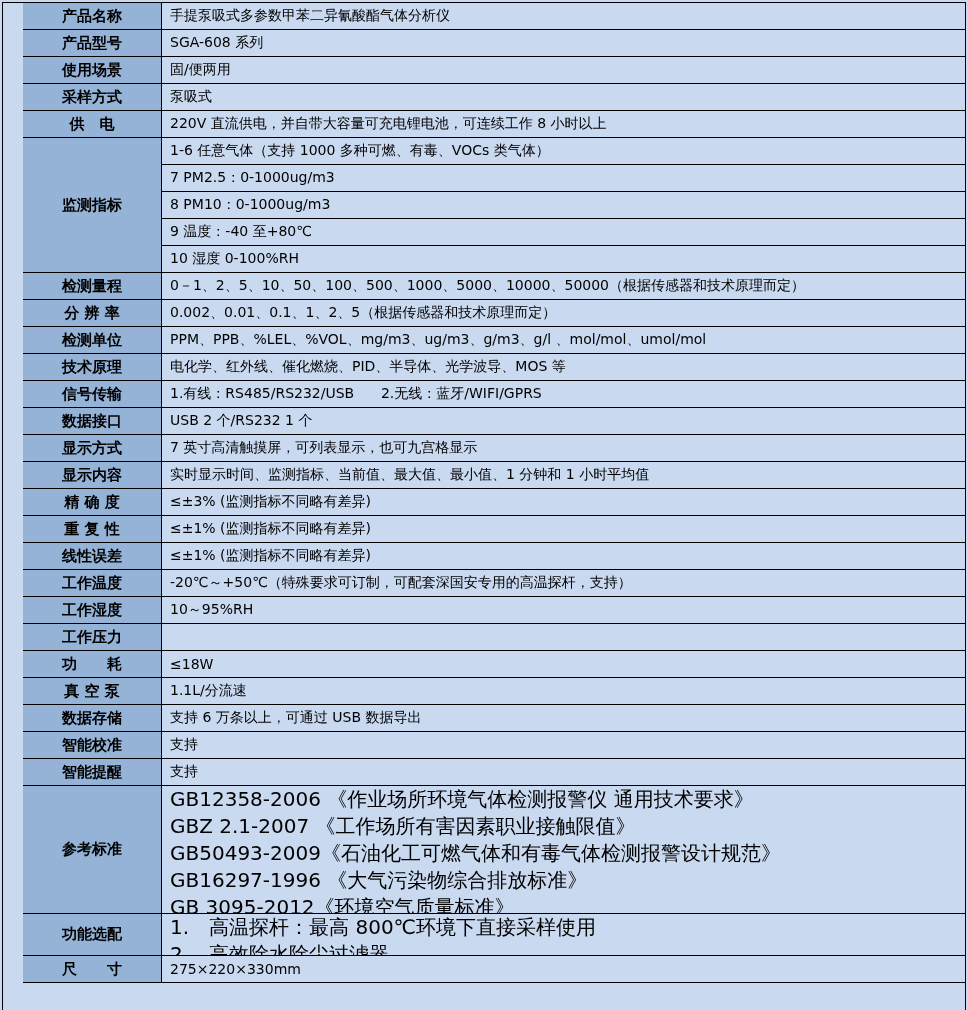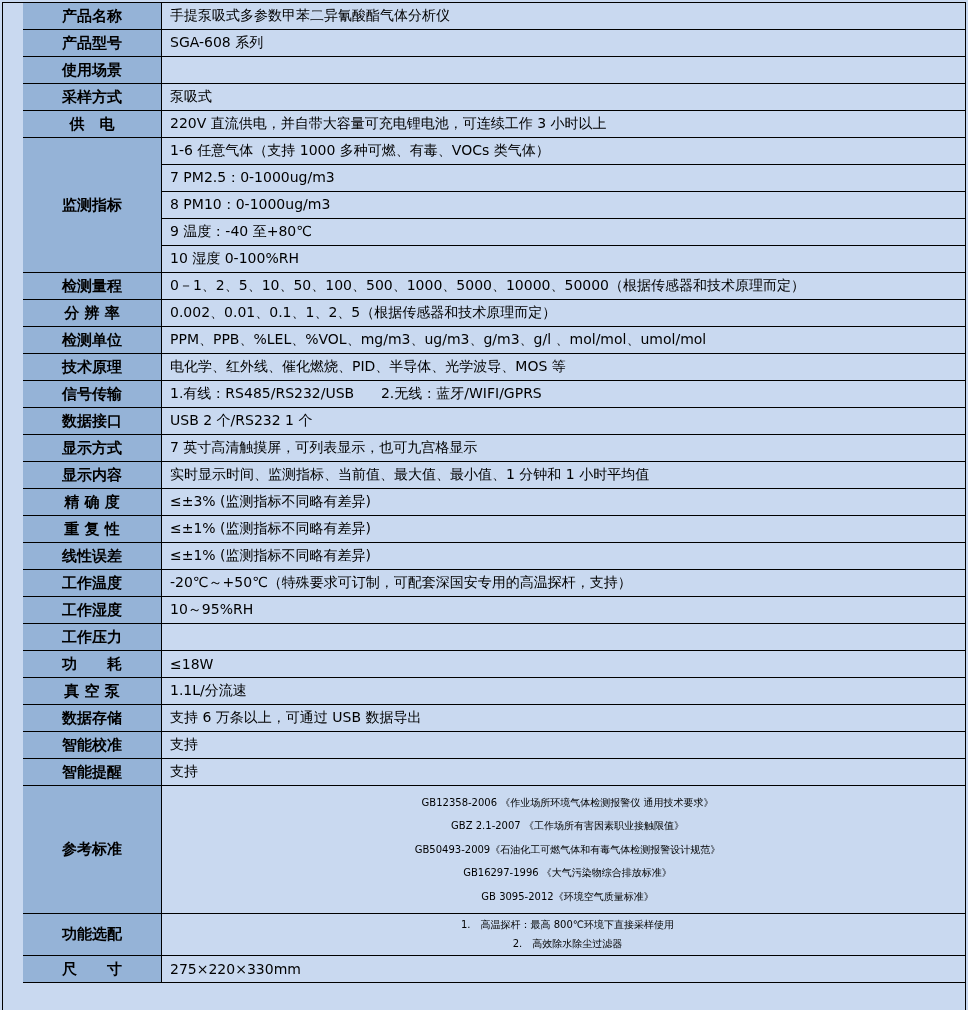--- a/index.html
+++ b/index.html
@@ -63,22 +63,21 @@
     white-space:pre;
   }
   .sub:last-child{border-bottom:none;height:auto;flex:1;}
   .vallines{
     flex:1;
     background:var(--value-bg);
     display:flex;
     flex-direction:column;
     justify-content:space-evenly;
     padding-left:8px;
-    font-size:10px;
-    align-items:center;
+    font-size:20px;
   }
   .vallines .line{white-space:pre;}
   .h27{height:27px;}
   .h135{height:135px;}
   .h128{height:128px;}
   .h42{height:42px;}
 </style>
 </head>
 <body>
 
@@ -89,30 +88,31 @@
     <div class="val">手提泵吸式多参数甲苯二异氰酸酯气体分析仪</div>
   </div>
 
   <div class="row h27">
     <div class="lab">产品型号</div>
     <div class="val">SGA-608 系列</div>
   </div>
 
   <div class="row h27">
     <div class="lab">使用场景</div>
+    <div class="val">固/便两用</div>
   </div>
 
   <div class="row h27">
     <div class="lab">采样方式</div>
     <div class="val">泵吸式</div>
   </div>
 
   <div class="row h27">
     <div class="lab">供　电</div>
-    <div class="val">220V 直流供电，并自带大容量可充电锂电池，可连续工作 3 小时以上</div>
+    <div class="val">220V 直流供电，并自带大容量可充电锂电池，可连续工作 8 小时以上</div>
   </div>
 
   <div class="row h135">
     <div class="lab">监测指标</div>
     <div class="stack">
       <div class="sub">1-6 任意气体（支持 1000 多种可燃、有毒、VOCs 类气体）</div>
       <div class="sub">7 PM2.5：0-1000ug/m3</div>
       <div class="sub">8 PM10：0-1000ug/m3</div>
       <div class="sub">9 温度：-40 至+80℃</div>
       <div class="sub">10 湿度 0-100%RH</div>

